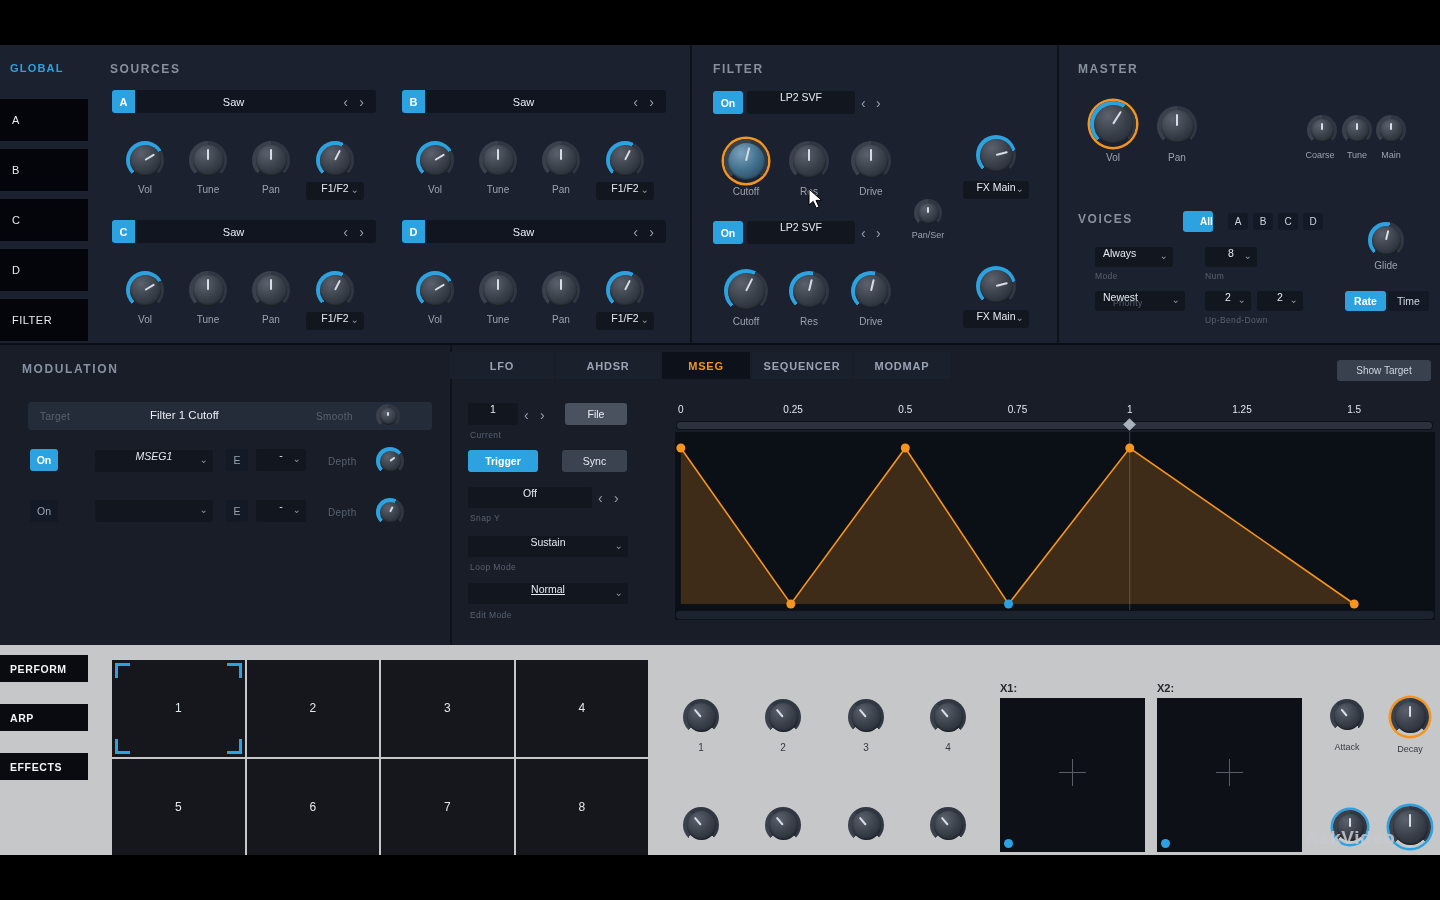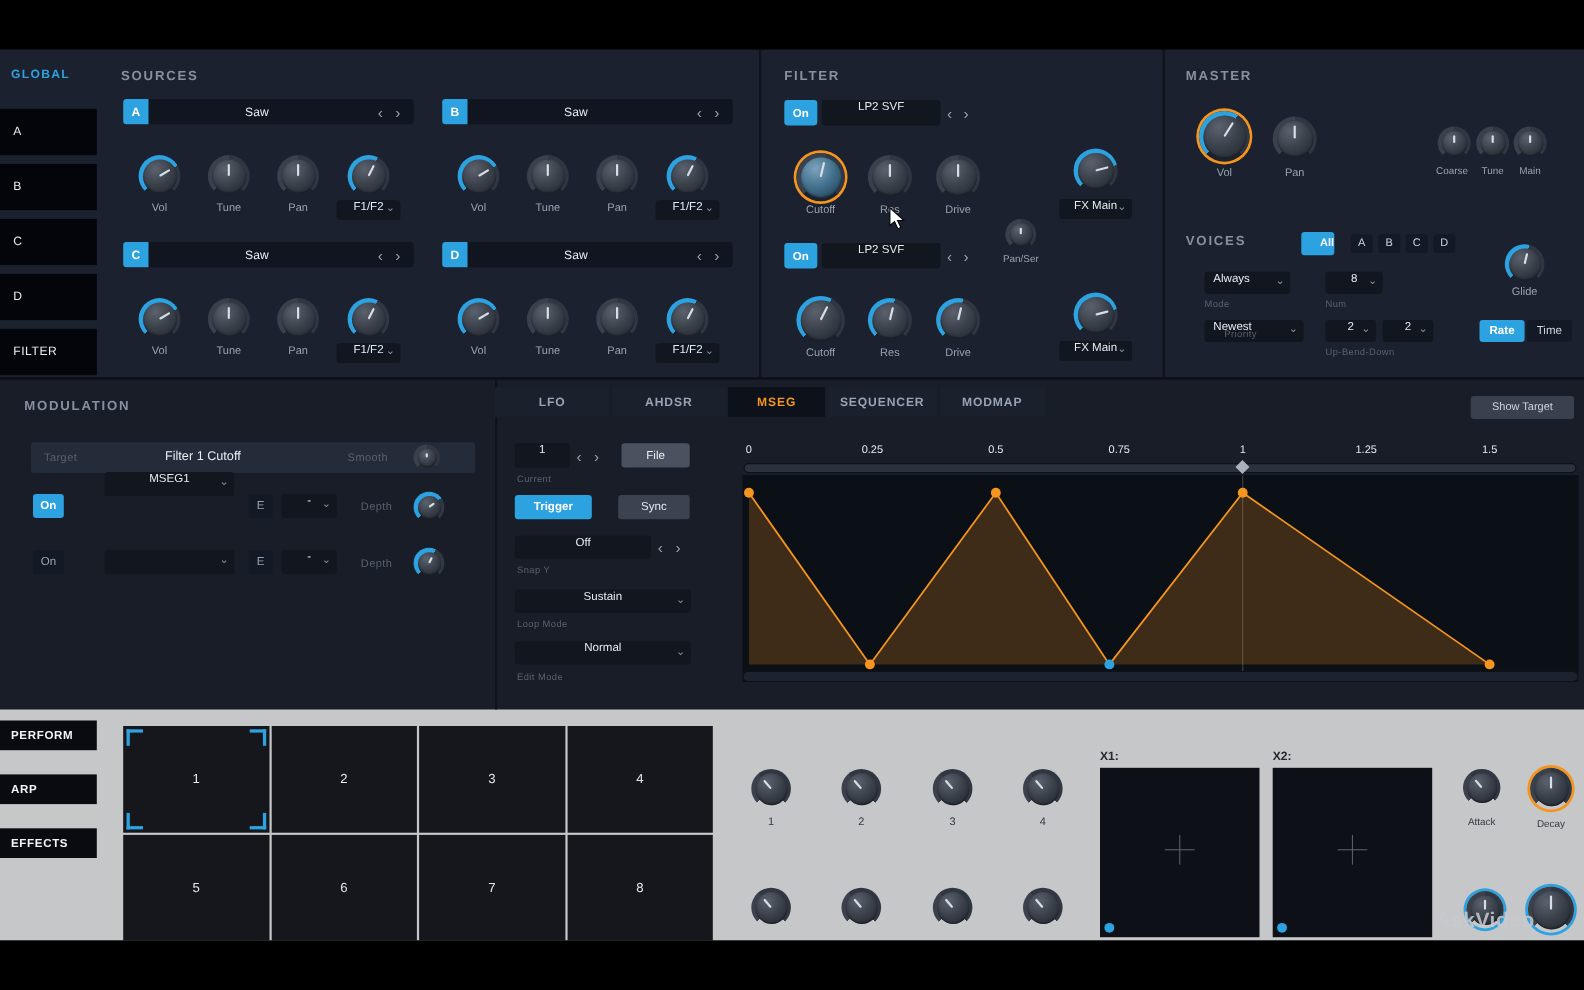--- a/index.html
+++ b/index.html
@@ -373,21 +373,21 @@
   <div class="abs sub" style="left:40px;top:411px;font-size:10px;">Target</div>
   <div class="abs" style="left:150px;top:409px;font-size:11.5px;color:#e9edf4;">Filter 1 Cutoff</div>
   <div class="abs sub" style="left:316px;top:411px;font-size:10px;">Smooth</div>
   <div class="knob" style="left:388px;top:416px;--s:24px;--p:.5;">
       <i class="ring"></i>
       <i class="cap"></i>
       <i class="pt"></i>
     </div>
 
   <div class="btn blue abs" style="left:30px;top:449px;width:28px;height:22px;">On</div>
-  <div class="dd" style="position:absolute;left:95px;top:429px;width:118px;height:22px;">
+  <div class="dd" style="position:absolute;left:95px;top:450px;width:118px;height:22px;font-style:italic;">
       <span class="v">MSEG1</span>
       <span class="chev">⌄</span>
     </div>
   <div class="btn abs" style="left:226px;top:449px;width:22px;height:22px;color:#9aa2b0;">E</div>
   <div class="dd" style="position:absolute;left:256px;top:449px;width:50px;height:22px;">
       <span class="v">-</span>
       <span class="chev">⌄</span>
     </div>
   <div class="abs sub" style="left:328px;top:456px;font-size:10px;">Depth</div>
   <div class="knob" style="left:390px;top:461px;--s:28px;--p:.7;--accent:#2da2e0;">
@@ -433,21 +433,21 @@
       <span class="v">Off</span>
     </div>
   <span class="arr" style="left:598px;top:491px;">‹</span>
   <span class="arr" style="left:614px;top:491px;">›</span>
   <div class="abs sub" style="left:470px;top:513px;">Snap Y</div>
   <div class="dd" style="position:absolute;left:468px;top:536px;width:160px;height:21px;">
       <span class="v">Sustain</span>
       <span class="chev">⌄</span>
     </div>
   <div class="abs sub" style="left:470px;top:562px;">Loop Mode</div>
-  <div class="dd" style="position:absolute;left:468px;top:583px;width:160px;height:21px;">
+  <div class="dd" style="position:absolute;left:468px;top:583px;width:160px;height:21px;text-decoration:underline;">
       <span class="v">Normal</span>
       <span class="chev">⌄</span>
     </div>
   <div class="abs sub" style="left:470px;top:610px;">Edit Mode</div>
 
   <div class="abs" id="mseg-ruler" style="left:675px;top:403px;width:760px;height:16px;">
       <span class="tick" style="left: 5.83579px;">0</span>
       <span class="tick" style="left: 118.063px;">0.25</span>
       <span class="tick" style="left: 230.289px;">0.5</span>
       <span class="tick" style="left: 342.516px;">0.75</span>

